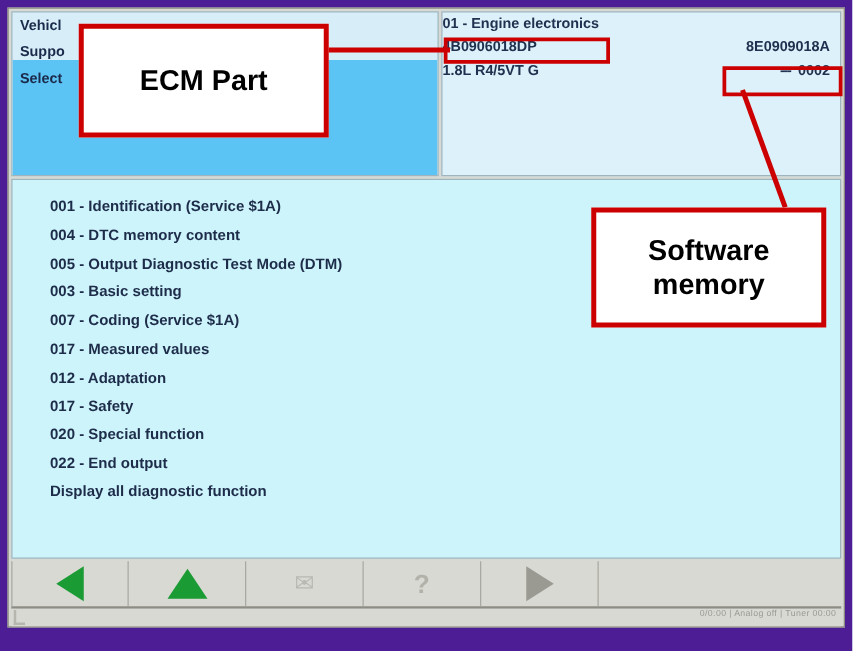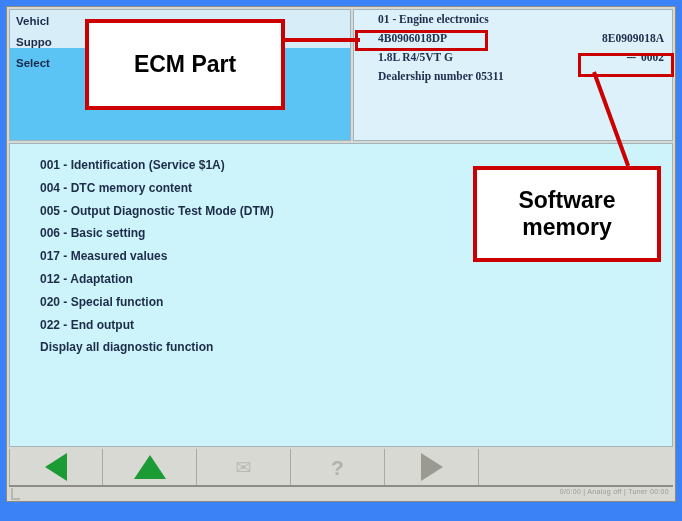--- a/index.html
+++ b/index.html
@@ -5,21 +5,21 @@
 <style>
   html, body {
     margin: 0;
     padding: 0;
     background: #ffffff;
   }
   #screen {
     position: relative;
     width: 682px;
     height: 521px;
-    background: #3b82f6;
+    background: #4c1d95;
     font-family: "Liberation Sans", sans-serif;
     overflow: hidden;
   }
 
   
   #app-window {
     position: absolute;
     left: 6px;
     top: 6px;
     width: 670px;
@@ -77,23 +77,22 @@
     border: 1px solid #9fb4bd;
     box-sizing: border-box;
     overflow: hidden;
   }
   .rp-row {
     position: relative;
     font-size: 11.5px;
     font-weight: bold;
     color: #20314f;
     line-height: 19px;
-    padding-left: 24px;
+    padding-left: 0;
     white-space: nowrap;
-    font-family: Liberation Serif, serif;
   }
   .rp-row .right-val {
     position: absolute;
     right: 8px;
     top: 0;
     font-weight: bold;
   }
   .rp-row .sw-dashes {
     letter-spacing: -1px;
     margin-right: 6px;
@@ -220,21 +219,20 @@
     font-size: 23px;
     font-weight: bold;
     color: #000000;
     line-height: 27px;
   }
   #callout-ecm {
     left: 63px;
     top: 19px;
     width: 200px;
     height: 91px;
-    margin-left: 22px;
   }
   #callout-sw {
     left: 473px;
     top: 166px;
     width: 188px;
     height: 96px;
   }
 
   .hl-box {
     position: absolute;
@@ -297,32 +295,33 @@
         <div class="rp-row">
           <span>4B0906018DP</span>
           <span class="right-val">8E0909018A</span>
         </div>
         <div class="rp-row">
           <span>1.8L R4/5VT    G</span>
           <span class="right-val">
             <span class="sw-dashes">---</span><span>0002</span>
           </span>
         </div>
-        <div class="rp-row">Dealership number 05311</div>
       </div>
 
     </div>
 
     <div class="list-area">
       <div class="list-item">001 - Identification (Service $1A)</div>
       <div class="list-item">004 - DTC memory content</div>
       <div class="list-item">005 - Output Diagnostic Test Mode (DTM)</div>
-      <div class="list-item">006 - Basic setting</div>
+      <div class="list-item">003 - Basic setting</div>
+      <div class="list-item">007 - Coding (Service $1A)</div>
       <div class="list-item">017 - Measured values</div>
       <div class="list-item">012 - Adaptation</div>
+      <div class="list-item">017 - Safety</div>
       <div class="list-item">020 - Special function</div>
       <div class="list-item">022 - End output</div>
       <div class="list-item">Display all diagnostic function</div>
     </div>
 
     <div class="toolbar">
       <div class="tb-btn">
         <span class="tri tri-left"></span>
       </div>
       <div class="tb-btn">

